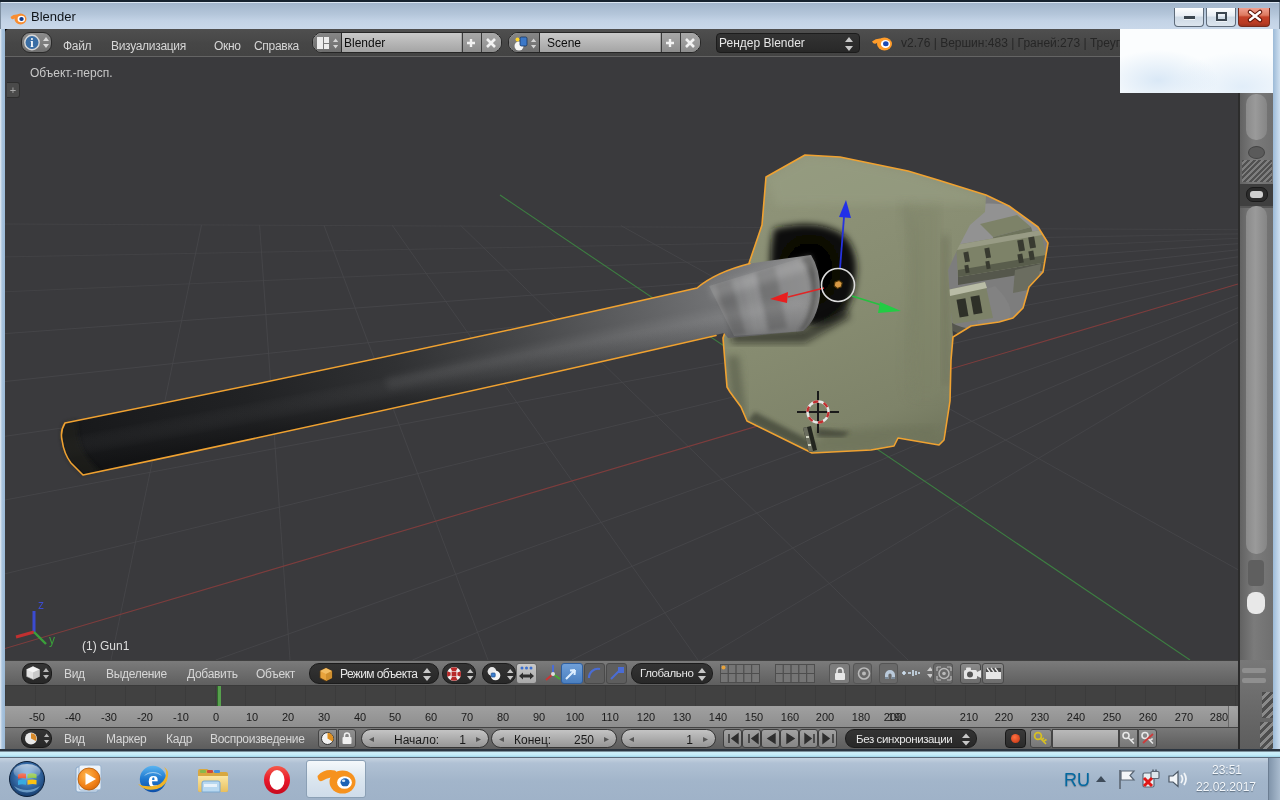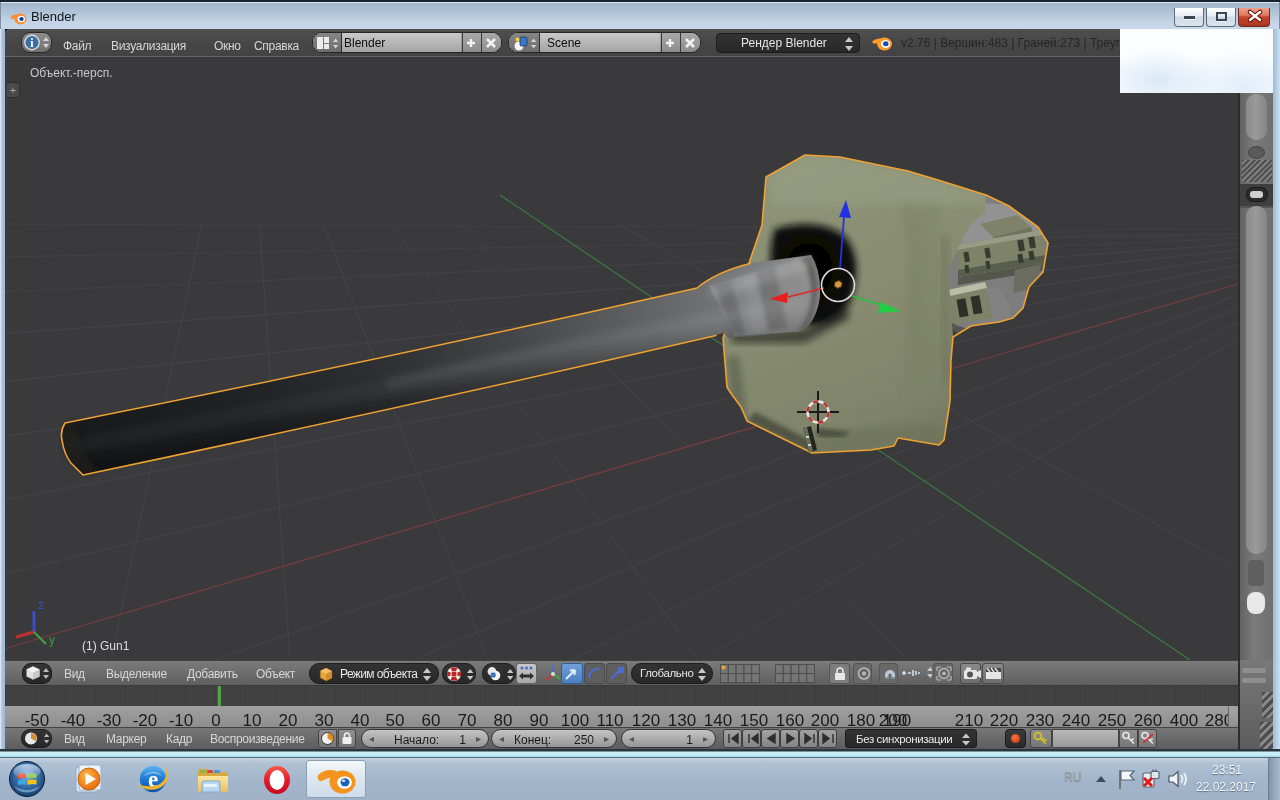--- a/index.html
+++ b/index.html
@@ -25,36 +25,36 @@
 #vptext{left:30px;top:66px;font-size:12px;color:#c8c8c8}
 #guntext{left:82px;top:639px;font-size:12px;color:#dedede}
 #plustab{left:7px;top:82px;width:13px;height:16px;background:#4a4a4a;border:1px solid #2e2e2e;border-left:none;border-radius:0 3px 3px 0;color:#a8a8a8;font-size:11px;line-height:14px;text-align:center}
 
 #rstrip{left:1238px;top:56px;width:37px;height:604px;background:#3a3a3d}
 
 #hdr3d{left:5px;top:660px;width:1233px;height:26px;background:linear-gradient(180deg,#7b7b7b,#6e6e6e 45%,#5f5f5f);border-top:1px solid #404040;border-bottom:1px solid #3a3a3a}
 
 #ttrack{left:5px;top:686px;width:1233px;height:20px;background:#414141}
 #truler{left:5px;top:706px;width:1233px;height:21px;background:linear-gradient(180deg,#a0a0a0,#8e8e8e)}
-.rnum{position:absolute;top:5px;font-size:17px;color:#1b1b1b;transform:translateX(-50%)}
+.rnum{position:absolute;top:5px;font-size:11px;color:#1b1b1b;transform:translateX(-50%)}
 #thdr{left:5px;top:727px;width:1233px;height:22px;background:linear-gradient(180deg,#787878,#6b6b6b 45%,#5d5d5d);border-top:1px solid #434343}
 
 #rbot{left:1238px;top:660px;width:37px;height:89px;background:linear-gradient(180deg,#787878,#5d5d5d)}
 .numfield{position:absolute;background:linear-gradient(180deg,#c4c4c4,#969696);border:1px solid #353535;border-radius:10px;color:#1a1a1a;font-size:12px}
 
 #whitebox{left:1120px;top:29px;width:153px;height:64px;background:
  radial-gradient(60px 30px at 25% 80%,rgba(190,215,240,.55),transparent),
  radial-gradient(70px 35px at 80% 90%,rgba(200,222,244,.5),transparent),
  #fbfdfe}
 
 #taskbar{left:0;top:757px;width:1280px;height:43px;background:linear-gradient(180deg,#c6d3e1 0%,#b0c1d4 12%,#a2b5ca 55%,#9fb2c8 100%);border-top:1px solid #5a6a7a}
 #showdesk{left:1268px;top:758px;width:12px;height:42px;background:linear-gradient(90deg,#8195ab,#a9bbce);border-left:1px solid #6b7d92}
 #tbtime{left:1196px;top:763px;width:62px;text-align:center;font-size:12px;color:#f4f8fc;text-shadow:0 1px 1px rgba(30,45,60,.5)}
 #tbdate{left:1188px;top:780px;width:76px;text-align:center;font-size:12px;color:#f4f8fc;text-shadow:0 1px 1px rgba(30,45,60,.5)}
-#tbru{left:1064px;top:770px;font-size:12px;color:#a3a3a3;text-shadow:0 1px 1px rgba(30,45,60,.4)}
+#tbru{left:1064px;top:770px;font-size:18px;color:#0369a1;text-shadow:0 1px 1px rgba(30,45,60,.4)}
 #blbtn{left:306px;top:760px;width:60px;height:38px;background:linear-gradient(180deg,#f4f8fb,#dbe6ef 50%,#cfdcea);border:1px solid #8ba0b5;border-radius:3px}
 </style></head>
 <body>
 <div id="stage">
 
   <div class="abs" id="vp"><svg id="vpsvg" width="1233" height="604">
     <defs>
       <linearGradient id="barrelG" x1="58" y1="400" x2="806" y2="238" gradientUnits="userSpaceOnUse">
         <stop offset="0" stop-color="#17181a"></stop>
             <stop offset="0.25" stop-color="#212224"></stop>
@@ -297,21 +297,21 @@
       <div style="position:absolute;right:0;top:0;width:40px;height:21px;background:linear-gradient(180deg,#a8a8a8,#8a8a8a)"></div>
       <div style="position:absolute;right:38px;top:0;width:1px;height:21px;background:#3a3a3a"></div>
       <div style="position:absolute;right:19px;top:0;width:1px;height:21px;background:#3a3a3a"></div>
       <svg width="40" height="21" style="position:absolute;right:0;top:0">
         <path d="M10 6 v8 M6 10 h8" stroke="#f2f2f2" stroke-width="2.4"></path>
         <path d="M26 6 l8 8 M34 6 l-8 8" stroke="#f2f2f2" stroke-width="2.6"></path>
       </svg>
     </div>
 
     <div class="darkdrop" style="left:711px;top:4px;width:144px;height:20px;border-radius:4px">
-      <div style="position:absolute;left:24px;top:2px">Рендер Blender</div>
+      <div style="position:absolute;left:2px;top:2px">Рендер Blender</div>
       <svg width="12" height="20" style="position:absolute;right:4px;top:0">
         <path d="M2 8 l4 -5 l4 5 z M2 12 l4 5 l4 -5 z" fill="#c8c8c8"></path>
       </svg>
     </div>
 
     <svg width="22" height="16" style="position:absolute;left:866px;top:6px">
       <ellipse cx="13.5" cy="9" rx="7.5" ry="6.5" fill="#ff9c2a"></ellipse>
       <path d="M1 6.5 Q6 2.5 12 4 L14 6 Q8 6.5 5 8.5 Q2.5 9.5 1 6.5 Z" fill="#ff9c2a"></path>
       <ellipse cx="14.5" cy="9" rx="4.6" ry="4" fill="#fff"></ellipse>
       <ellipse cx="14.8" cy="8.8" rx="2.8" ry="2.5" fill="#1d4bb5"></ellipse>
@@ -512,21 +512,21 @@
       <div class="rnum" style="left:820px">200</div>
       <div class="rnum" style="left:856px">180</div>
       <div class="rnum" style="left:892px">190</div>
       <div class="rnum" style="left:888px">200</div>
       <div class="rnum" style="left:964px">210</div>
       <div class="rnum" style="left:999px">220</div>
       <div class="rnum" style="left:1035px">230</div>
       <div class="rnum" style="left:1071px">240</div>
       <div class="rnum" style="left:1107px">250</div>
       <div class="rnum" style="left:1143px">260</div>
-      <div class="rnum" style="left:1179px">400</div>
+      <div class="rnum" style="left:1179px">270</div>
       <div class="rnum" style="left:1214px">280</div>
     <div style="position:absolute;right:0px;top:0;width:10px;height:21px;border-left:1px solid #6a6a6a;background:linear-gradient(180deg,#a6a6a6,#909090);border-radius:0 8px 8px 0"></div>
   </div>
   <div class="abs" id="thdr">
     <div style="position:absolute;left:16px;top:1px;width:31px;height:19px;background:linear-gradient(180deg,#343434,#272727);border:1px solid #1a1a1a;border-radius:9px">
       <svg width="30" height="17">
         <circle cx="9" cy="8.5" r="6" fill="#e8e8e8"></circle>
         <path d="M9 8.5 L9 3.2 A5.3 5.3 0 0 1 13.8 11 Z" fill="#d88a2a"></path>
         <path d="M22 7 l2.6 -3.4 l2.6 3.4 z M22 10 l2.6 3.4 l2.6 -3.4 z" fill="#b8b8b8"></path>
       </svg>
@@ -589,21 +589,21 @@
           <g fill="#2e2e2e" stroke="#2e2e2e" stroke-width="1.4" fill-rule="evenodd">
             <path d="M5 4 l6 4.5 l-6 4.5 z M14 4 v9"></path>
           </g>
         </svg></div>
       <div style="position:absolute;left:813px;top:1px;width:19px;height:19px;background:linear-gradient(180deg,#a2a2a2,#858585);border:1px solid #3f3f3f;border-radius:3px"><svg width="17" height="17">
           <g fill="#2e2e2e" stroke="#2e2e2e" stroke-width="1.4" fill-rule="evenodd">
             <path d="M4 4 l6 4.5 l-6 4.5 z M14 4 v9"></path>
           </g>
         </svg></div>
 
-    <div class="darkdrop" style="left:840px;top:1px;width:132px;height:19px;border-radius:3px">
+    <div class="darkdrop" style="left:840px;top:1px;width:132px;height:19px;border-radius:9px">
       <div style="position:absolute;left:10px;top:3px;font-size:11.5px;letter-spacing:-0.4px">Без синхронизации</div>
       <svg width="12" height="19" style="position:absolute;right:4px;top:0">
         <path d="M2 8 l4 -4.5 l4 4.5 z M2 11 l4 4.5 l4 -4.5 z" fill="#c8c8c8"></path>
       </svg>
     </div>
     <div style="position:absolute;left:1000px;top:1px;width:21px;height:19px;background:linear-gradient(180deg,#3a3a3a,#2b2b2b);border:1px solid #191919;border-radius:4px">
       <div style="position:absolute;left:5px;top:4px;width:9px;height:9px;border-radius:50%;background:radial-gradient(circle at 40% 35%,#ff7040,#c03010)"></div>
     </div>
     <div style="position:absolute;left:1025px;top:1px;width:22px;height:19px;background:linear-gradient(180deg,#909090,#777);border:1px solid #444;border-radius:3px">
       <svg width="20" height="17">

